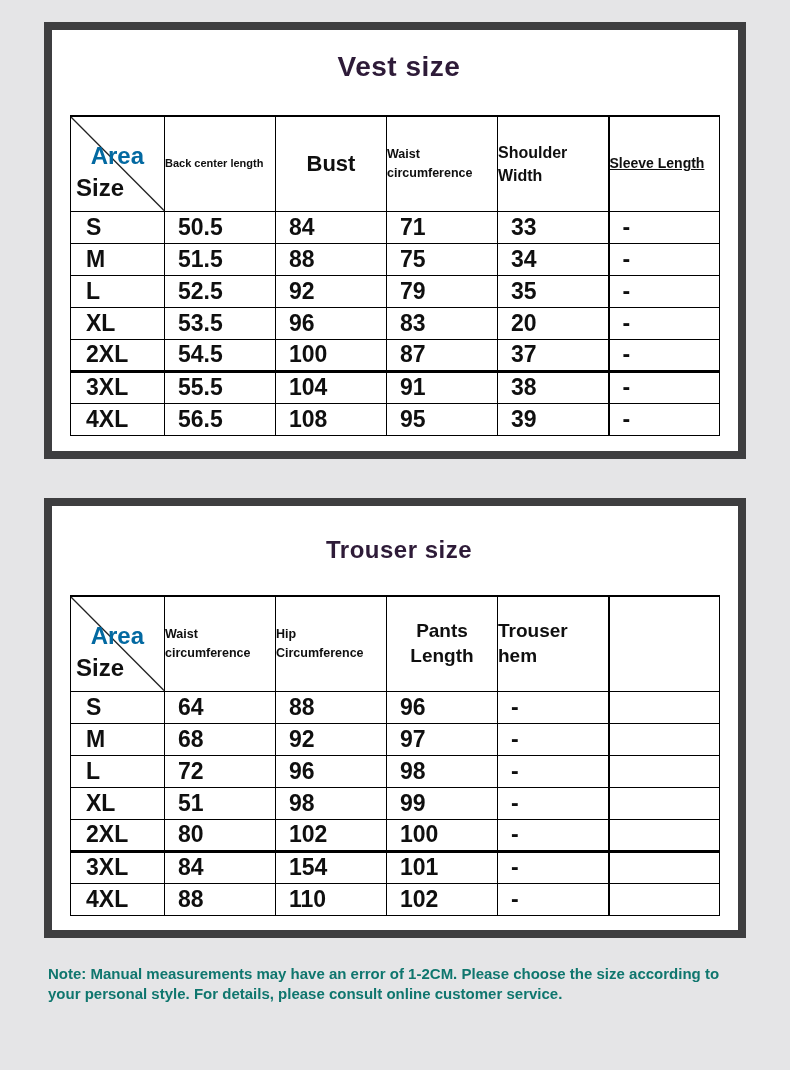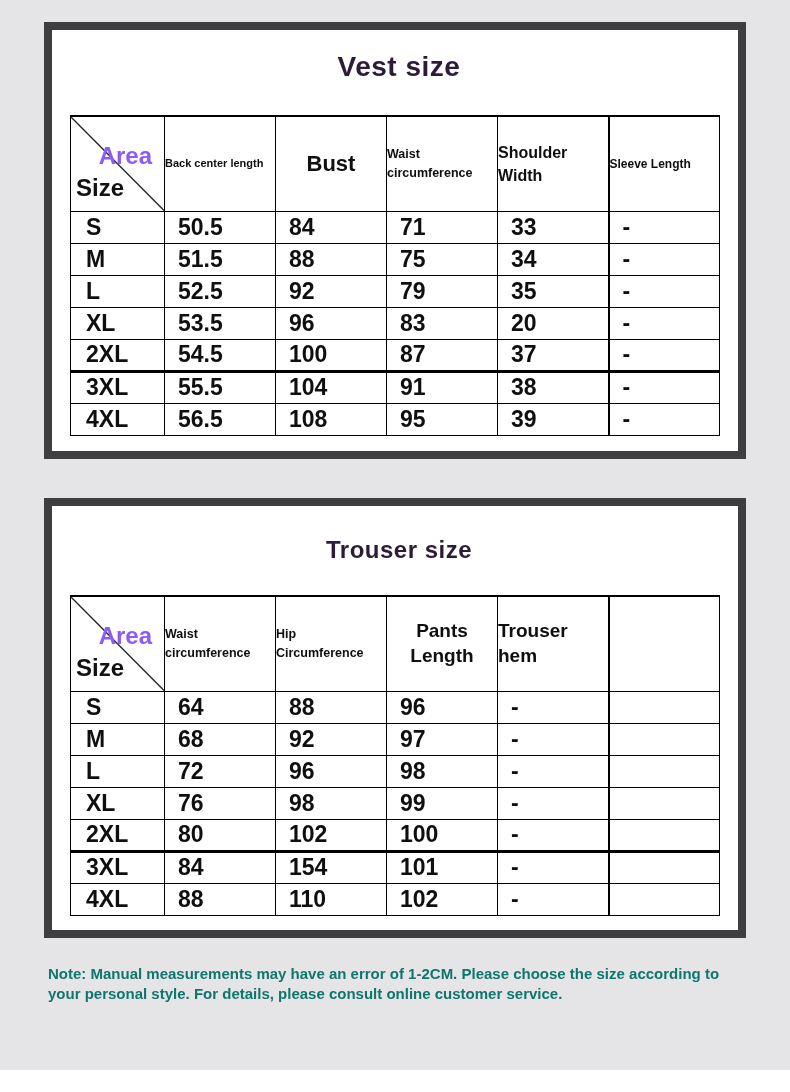--- a/index.html
+++ b/index.html
@@ -73,42 +73,42 @@
     width: 94px;
   }
   th.corner svg {
     position: absolute;
     left: 0; top: 0;
     width: 100%; height: 100%;
     display: block;
   }
   .corner-area {
     position: absolute;
-    top: 25px; right: 12px;
+    top: 25px; right: 20px;
     font-size: 24px;
     font-weight: bold;
-    color: #8b5cf6;
+    color: #0369a1;
   }
   .corner-size {
     position: absolute;
     bottom: 9px; left: 5px;
     font-size: 24px;
     font-weight: bold;
     color: #111;
   }
 
   
   .h-left   { text-align: left; }
   .h-center { text-align: center; }
   .h-bcl      { font-size: 11px; padding-left: 10px; line-height: 1.25; }
   .h-bust     { font-size: 22px; color: #2c1733; }
   .h-small    { font-size: 12.5px; color: #2c1733; line-height: 1.5; }
   .h-waist1   { padding-left: 20px; }
   .h-shoulder { font-size: 16px; padding-left: 20px; line-height: 1.45; }
-  .h-sleeve   { font-size: 12px; padding-left: 13px; line-height: 1.35; }
+  .h-sleeve   { font-size: 14px; padding-left: 13px; line-height: 1.35; text-decoration: underline; }
   .h-waist2   { padding-left: 12px; }
   .h-hip      { padding-left: 14px; }
   .h-pants    { font-size: 19px; line-height: 1.3; }
   .h-trhem    { font-size: 19px; padding-left: 20px; line-height: 1.3; }
 
   
   td.size-cell  { font-size: 23px; padding-left: 15px; }
   td.value-cell { font-size: 23px; padding-left: 13px; }
 
   .note {
@@ -264,21 +264,21 @@
       <tr>
         <td class="size-cell">L</td>
         <td class="value-cell">72</td>
         <td class="value-cell">96</td>
         <td class="value-cell">98</td>
         <td class="value-cell">-</td>
         <td class="value-cell vthick"></td>
       </tr>
       <tr>
         <td class="size-cell">XL</td>
-        <td class="value-cell">76</td>
+        <td class="value-cell">51</td>
         <td class="value-cell">98</td>
         <td class="value-cell">99</td>
         <td class="value-cell">-</td>
         <td class="value-cell vthick"></td>
       </tr>
       <tr class="thick-row">
         <td class="size-cell">2XL</td>
         <td class="value-cell">80</td>
         <td class="value-cell">102</td>
         <td class="value-cell">100</td>

